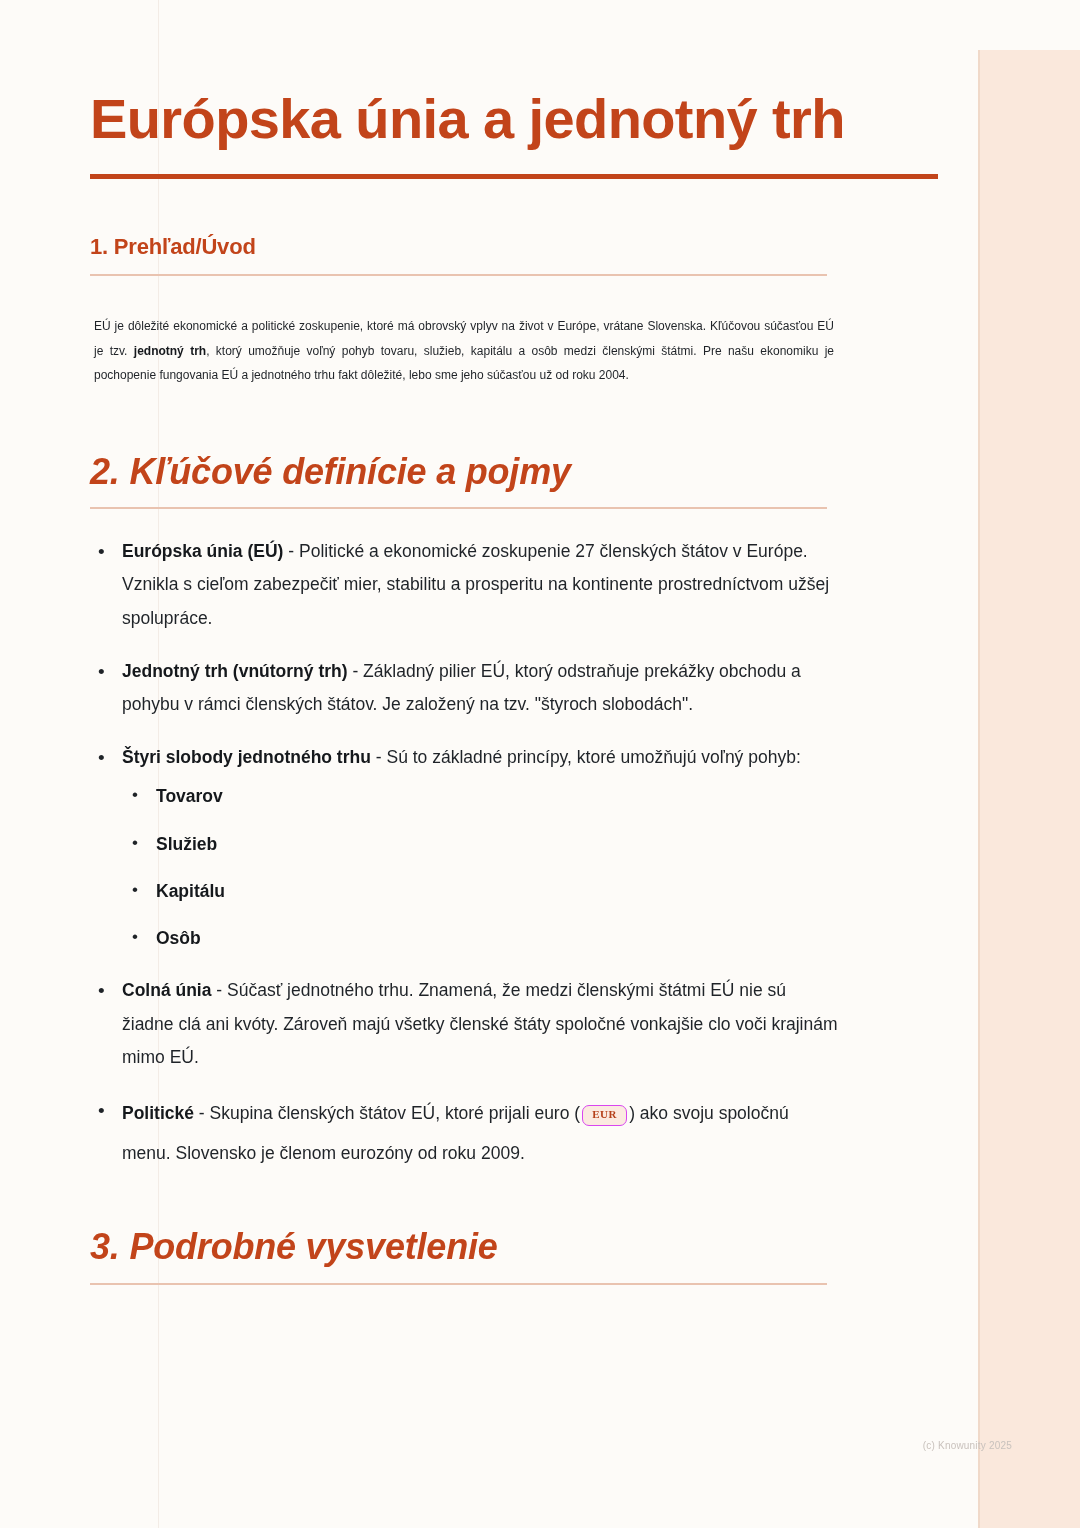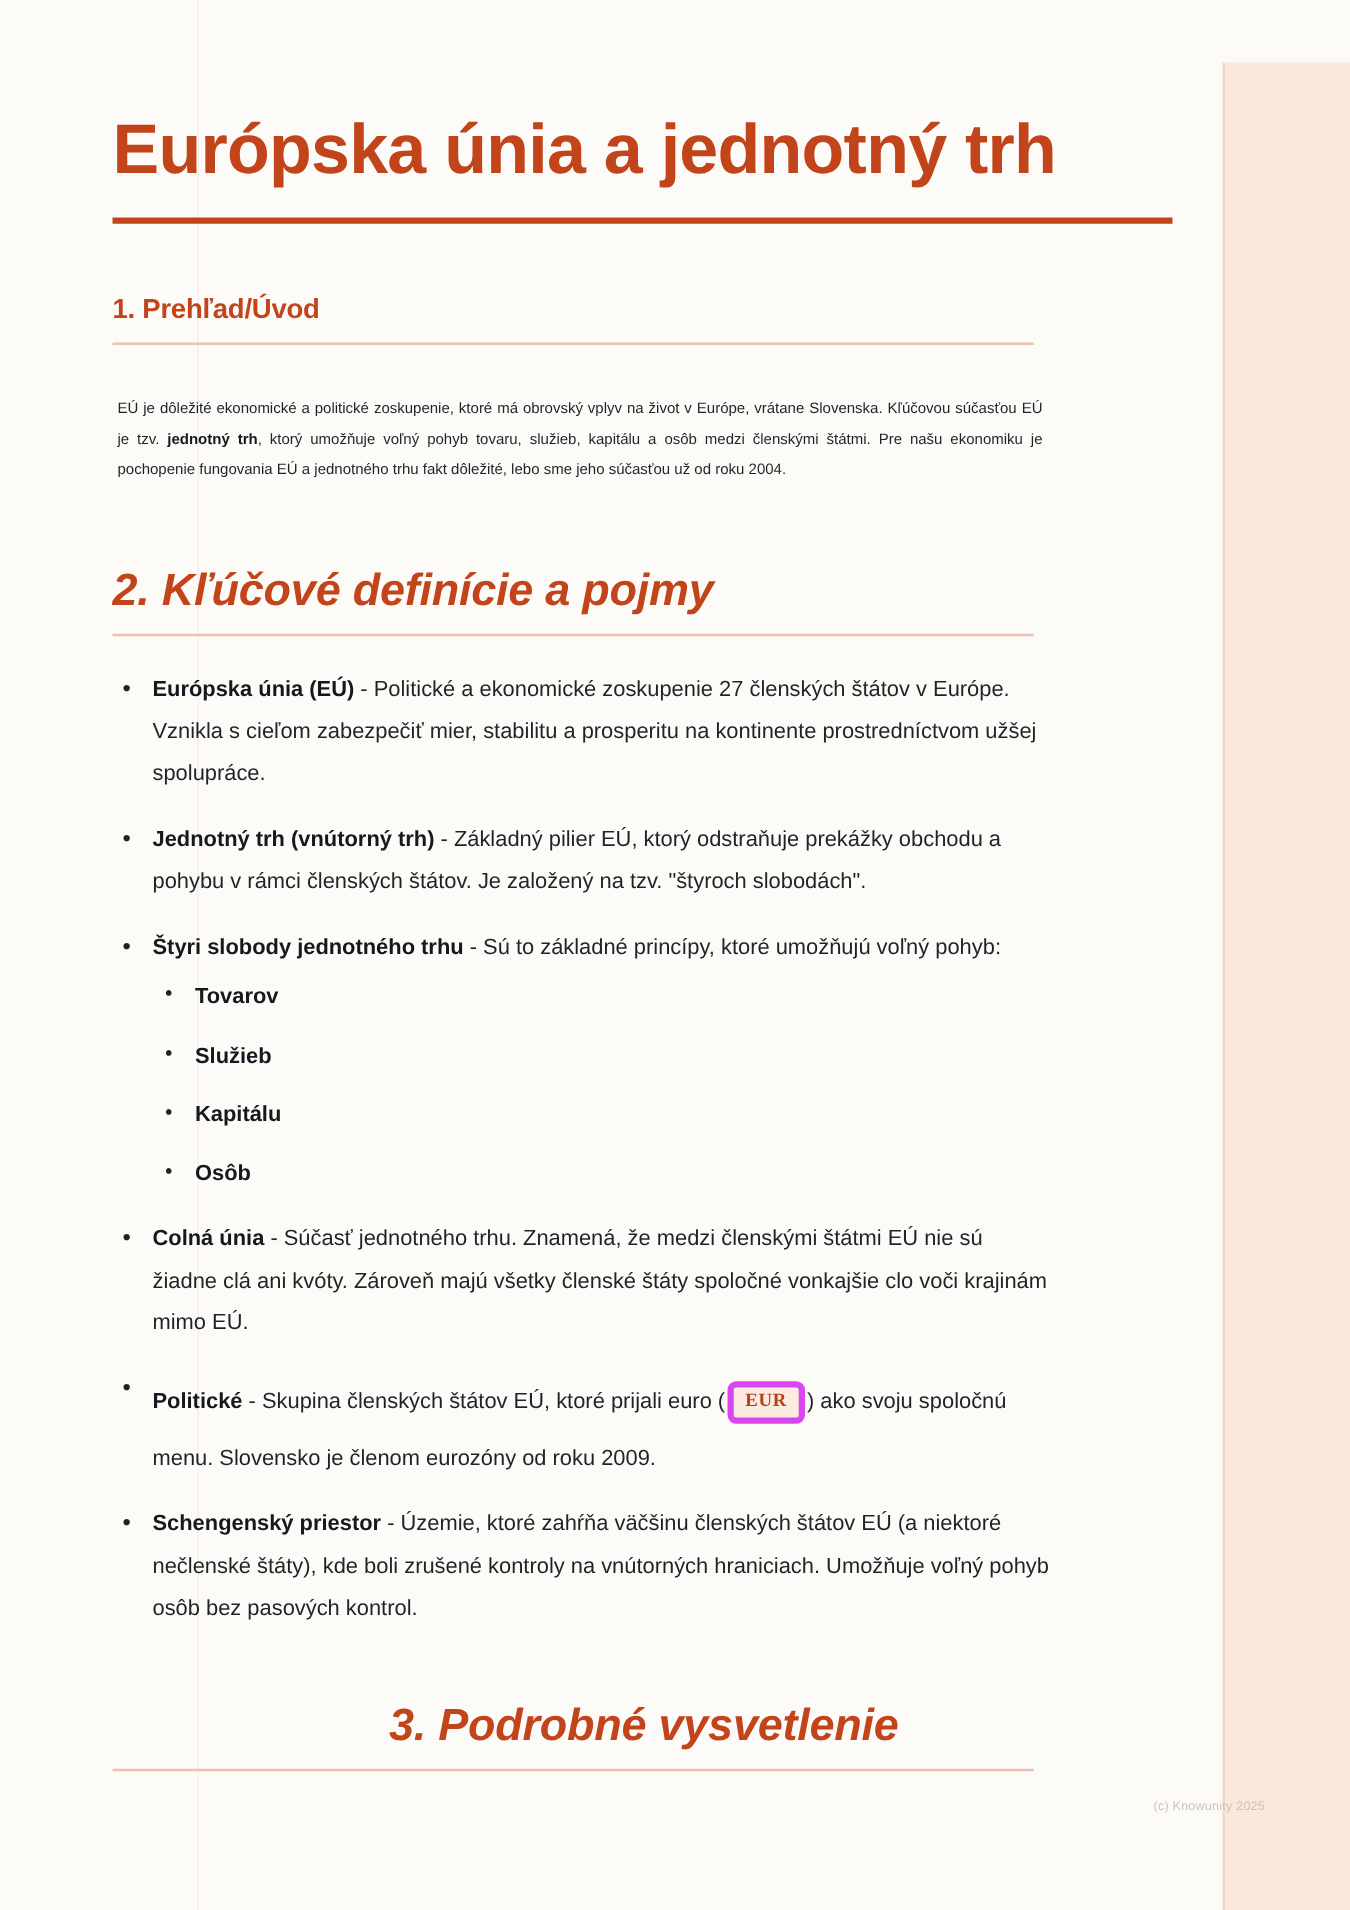--- a/index.html
+++ b/index.html
@@ -82,21 +82,21 @@
 
   .section-rule {
     margin-top: 14px;
     width: 737px;
     height: 2px;
     background: #e9c3b0;
   }
 
   .sec-1 { margin-top: 55px; }
   .sec-2 { margin-top: 62px; }
-  .sec-3 { margin-top: 55px; text-align: center; }
+  .sec-3 { margin-top: 55px; }
 
   
   .body-text {
     margin: 4px;
     padding-top: 34px;
     width: 740px;
     font-size: 12px;
     line-height: 2.03;
     color: #1f2328;
     text-align: justify;
@@ -155,25 +155,25 @@
     font-weight: normal;
   }
 
   
   .chip {
     display: inline-block;
     padding: 2px 9px 3px 9px;
     margin: 11px 2px;
     border-radius: 7px;
     background: #fbeae0;
-    border: 5px solid #d946ef;
+    border: 1px solid #d946ef;
     color: #b5401a;
     font-family: "Liberation Serif", "DejaVu Serif", serif;
     font-weight: bold;
-    font-size: 15px;
+    font-size: 11px;
     letter-spacing: 0.6px;
     vertical-align: 1px;
     line-height: 1.25;
   }
 
   
   .watermark {
     position: absolute;
     right: 68px;
     top: 1440px;
@@ -228,23 +228,20 @@
         </li>
 
         <li>
           <b>Colná únia</b><span> - </span><span>Súčasť jednotného trhu. Znamená, že medzi členskými štátmi EÚ nie sú žiadne clá ani kvóty. Zároveň majú všetky členské štáty spoločné vonkajšie clo voči krajinám mimo EÚ.</span>
         </li>
 
         <li>
           <b>Politické</b><span> - </span><span>Skupina členských štátov EÚ, ktoré prijali euro (</span><span class="chip">EUR</span><span>) ako svoju spoločnú menu. Slovensko je členom eurozóny od roku 2009.</span>
         </li>
 
-        <li>
-          <b>Schengenský priestor</b><span> - </span><span>Územie, ktoré zahŕňa väčšinu členských štátov EÚ (a niektoré nečlenské štáty), kde boli zrušené kontroly na vnútorných hraniciach. Umožňuje voľný pohyb osôb bez pasových kontrol.</span>
-        </li>
 
       </ul>
     </div>
 
     <div class="sec-3">
       <h2 class="section-h large">3. Podrobné vysvetlenie</h2>
       <div class="section-rule"></div>
     </div>
 
   </div>

